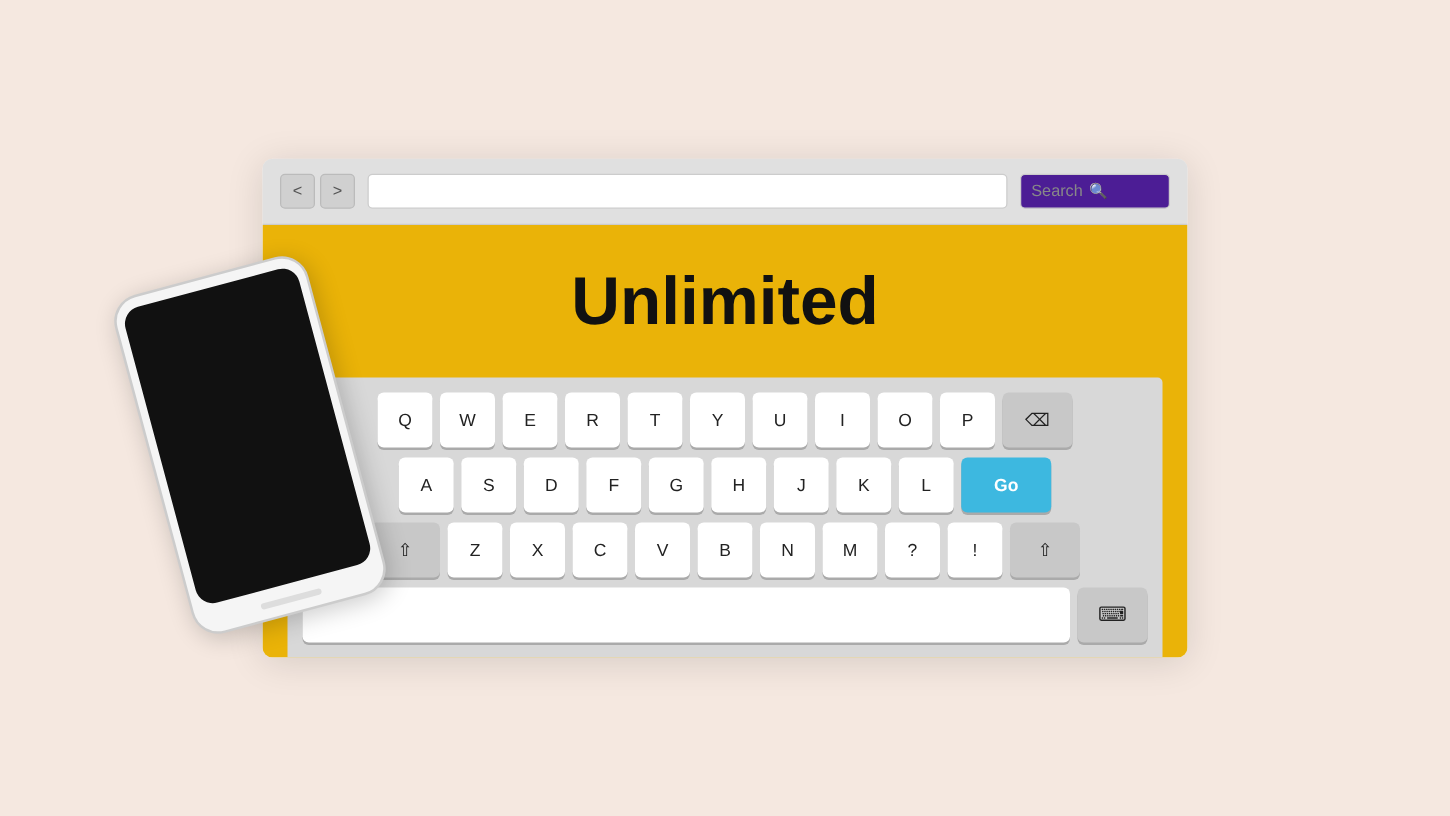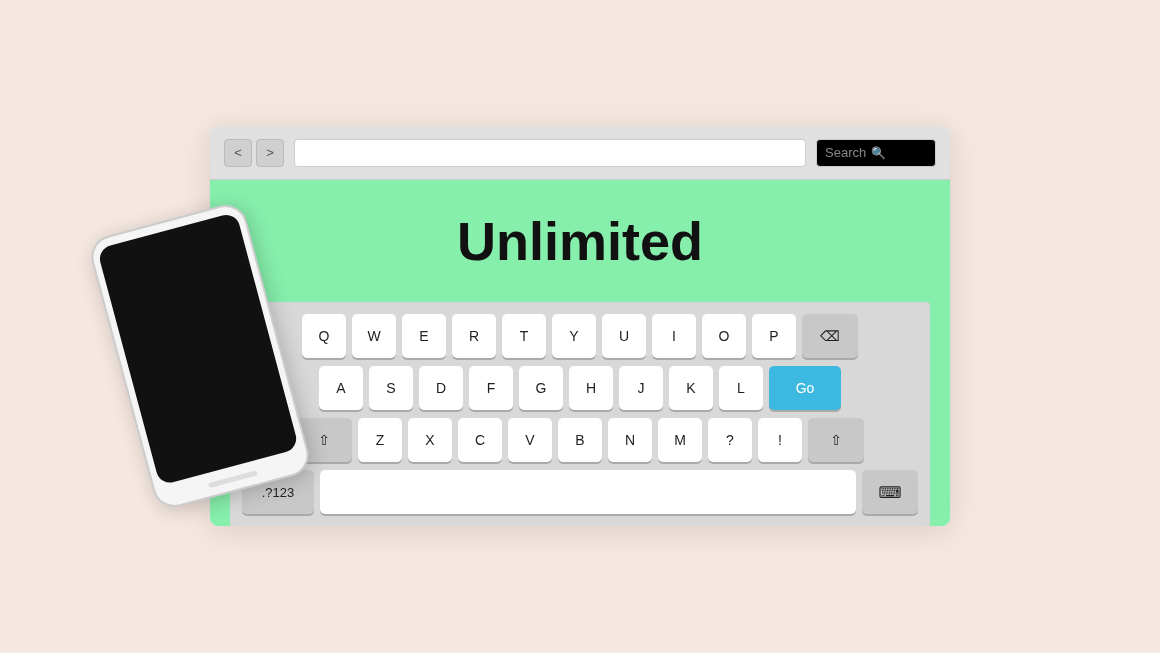--- a/index.html
+++ b/index.html
@@ -57,41 +57,41 @@
       flex: 1;
       height: 28px;
       background: white;
       border: 1px solid #ccc;
       border-radius: 4px;
     }
 
     .search-field {
       display: flex;
       align-items: center;
-      background: #000000;
+      background: #4c1d95;
       border: 1px solid #ccc;
       border-radius: 4px;
       padding: 0 8px;
       height: 28px;
       gap: 5px;
       min-width: 120px;
     }
 
     .search-label {
       font-size: 13px;
       color: #888;
     }
 
     .search-icon-small {
       font-size: 12px;
       color: #888;
     }
 
     .browser-content {
-      background: #86efac;
+      background: #eab308;
       padding: 30px 20px 0;
       text-align: center;
       min-height: 200px;
     }
 
     .main-heading {
       font-size: 54px;
       font-weight: 900;
       color: #111;
       line-height: 1.15;
@@ -123,21 +123,21 @@
       font-weight: 500;
       color: #222;
       cursor: pointer;
       min-width: 44px;
       height: 44px;
     }
 
     .key.go-key {
       background: #3db8e0;
       color: white;
-      font-weight: 400;
+      font-weight: 700;
       min-width: 72px;
     }
 
     .key.shift-key {
       background: #c8c8c8;
       min-width: 56px;
     }
 
     .key.number-key {
       background: #c8c8c8;
@@ -282,23 +282,20 @@
           <div class="key">N</div>
           <div class="key">M</div>
           <div class="key">?</div>
           <div class="key">!</div>
           <div class="key shift-key">
             <span>⇧</span>
           </div>
         </div>
 
         <div class="keyboard-row bottom-row">
-          <div class="key number-key">
-            <span>.?123</span>
-          </div>
           <div class="key space-bar"></div>
           <div class="key keyboard-icon-key">
             <span>⌨</span>
           </div>
         </div>
 
       </div>
     </div>
   </div>
 

